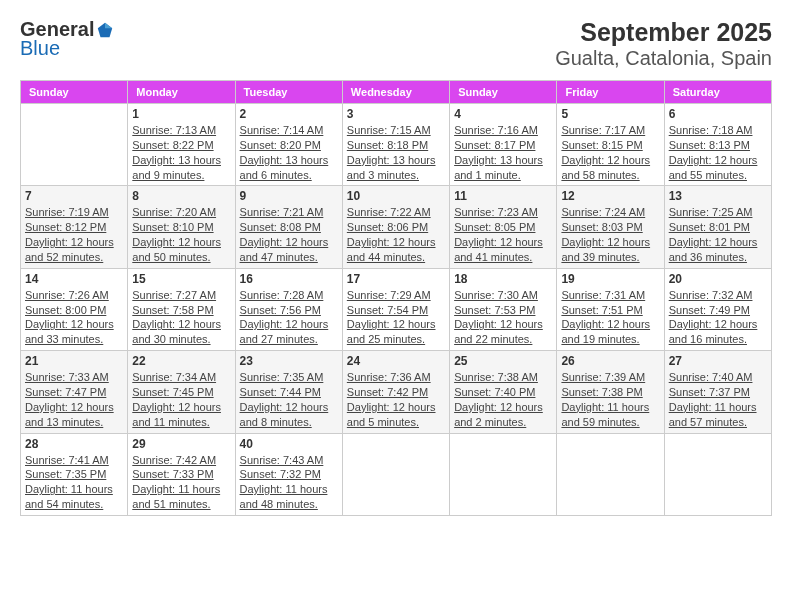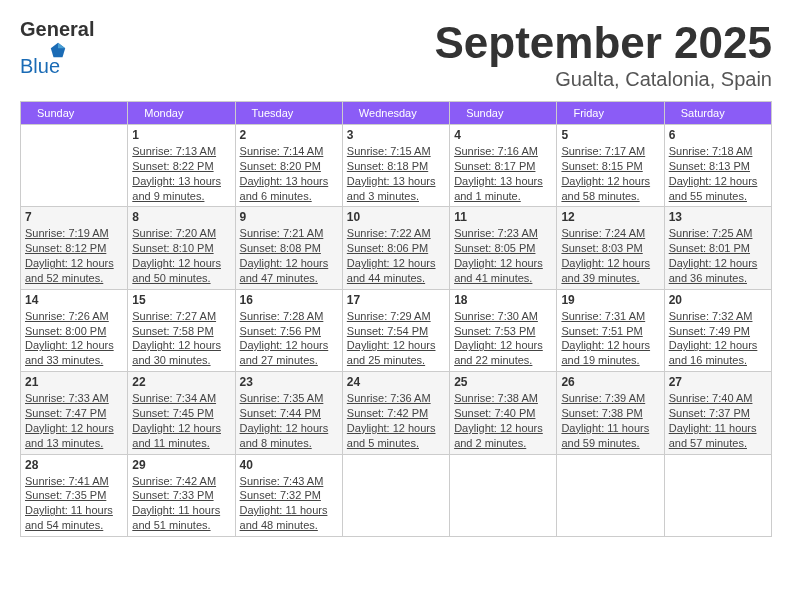--- a/index.html
+++ b/index.html
@@ -23,61 +23,60 @@
       margin-bottom: 10px;
     }
     .logo {
       display: flex;
       flex-direction: column;
       align-items: flex-start;
     }
     .logo-text {
       display: flex;
       align-items: center;
-      flex-direction: column;
     }
     .logo-general {
       font-size: 20px;
       font-weight: bold;
       color: #333;
     }
     .logo-blue {
       font-size: 20px;
       font-weight: normal;
       color: #1a6bb5;
     }
     .logo-icon {
       width: 18px;
       height: 18px;
       margin-left: 2px;
     }
     .title-block {
       text-align: right;
     }
     .month-title {
-      font-size: 44px;
+      font-size: 25px;
       font-weight: bold;
       color: #333;
     }
     .subtitle {
       font-size: 20px;
       color: #555;
     }
     .calendar {
       width: 100%;
       border-collapse: collapse;
       font-size: 10px;
     }
     .calendar thead tr th {
-      background-color: #8b5cf6;
+      background-color: #d946ef;
       color: #fff;
-      padding: 5px 16px;
+      padding: 5px 8px;
       text-align: left;
       font-size: 11px;
-      font-weight: normal;
+      font-weight: bold;
       border: 1px solid #ccc;
     }
     .calendar tbody tr td {
       border: 1px solid #ccc;
       vertical-align: top;
       padding: 3px 4px;
       height: 80px;
       width: 107px;
     }
     .cell-day {

